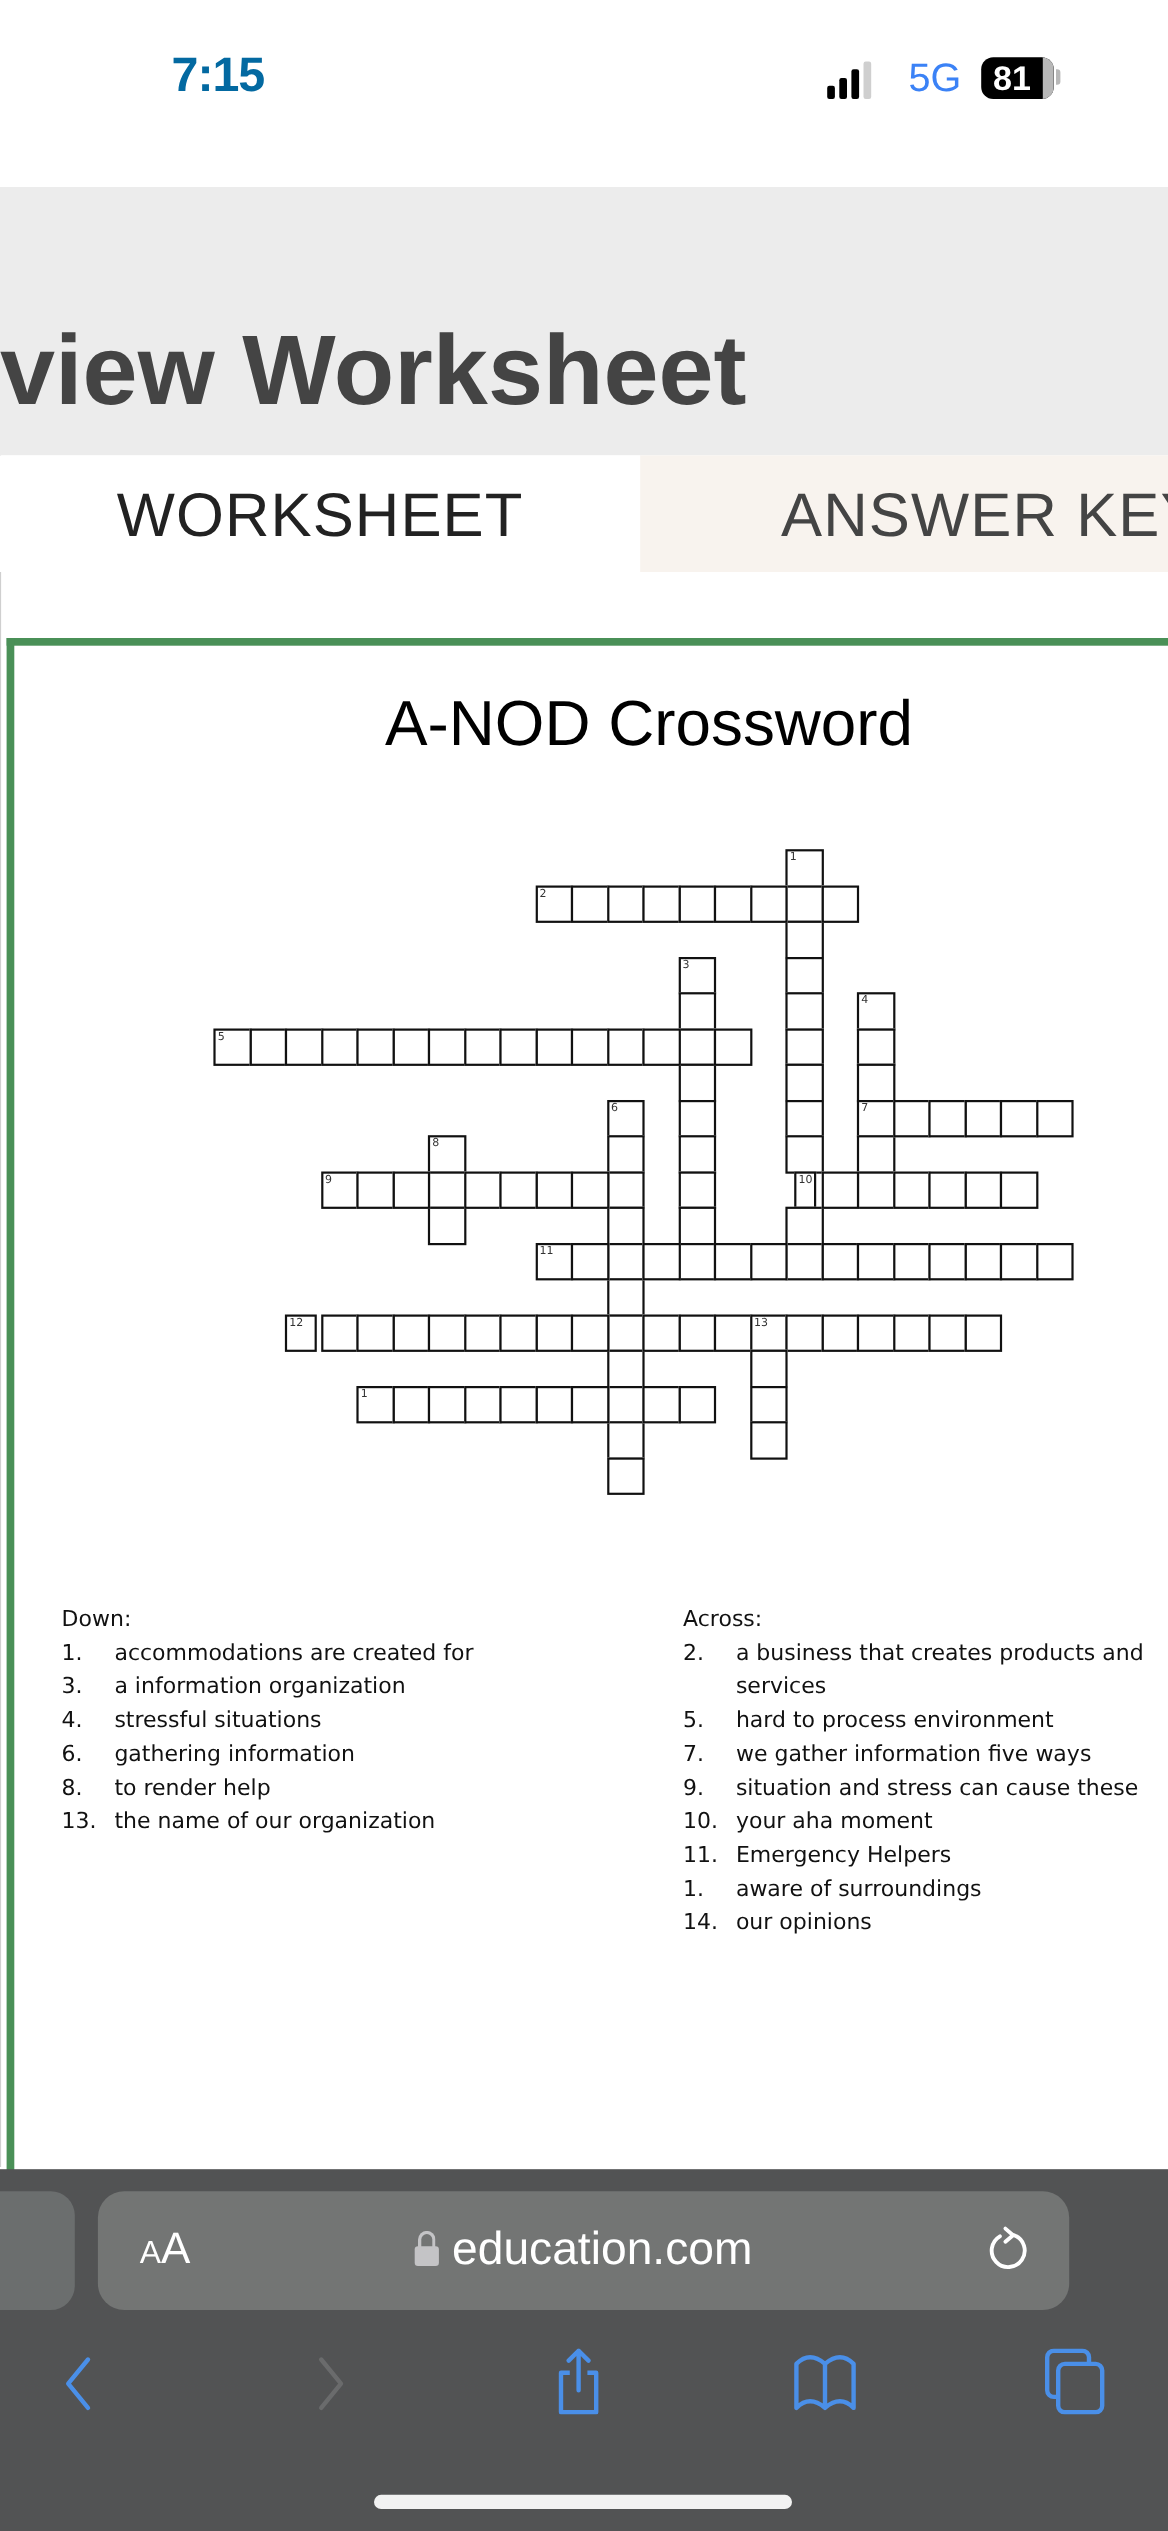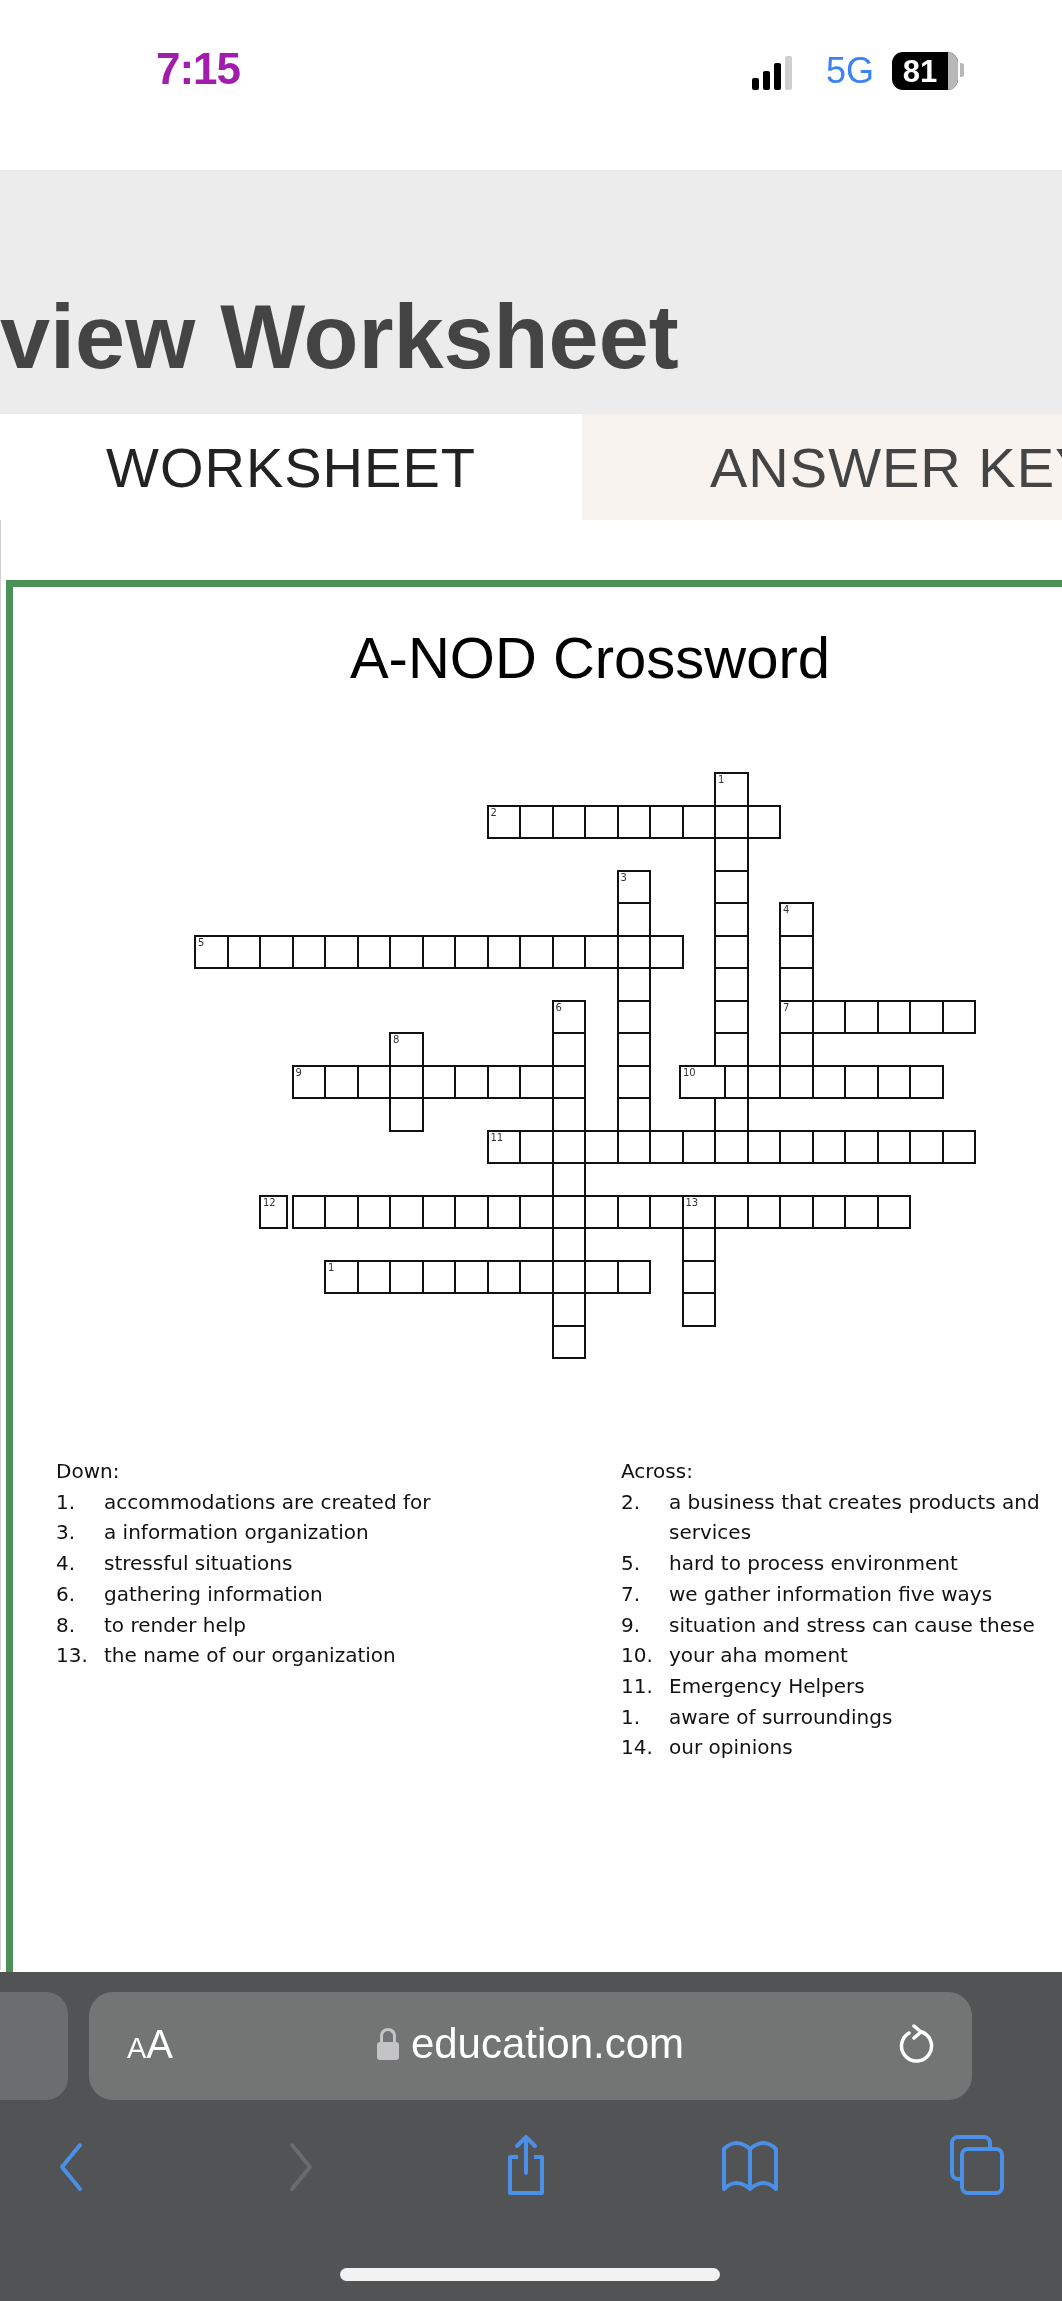--- a/index.html
+++ b/index.html
@@ -3,21 +3,21 @@
 <meta charset="utf-8">
 <style>
   html, body { margin:0; padding:0; }
   body {
     width:1062px; height:2301px; position:relative; overflow:hidden;
     background:#ffffff; font-family:"Liberation Sans", sans-serif;
   }
   .left-edge { position:absolute; left:0; top:0; width:1px; height:1970px; background:#cfcfcf; }
   
   .status-bar { position:absolute; left:0; top:0; width:1062px; height:170px; background:#fff; }
-  .status-time { position:absolute; left:156px; top:44px; font-size:44px; font-weight:bold; color:#a21caf; letter-spacing:-1px; }
+  .status-time { position:absolute; left:156px; top:44px; font-size:44px; font-weight:bold; color:#0369a1; letter-spacing:-1px; }
   .signal { position:absolute; left:752px; top:56px; width:40px; height:34px; }
   .signal span { position:absolute; bottom:0; width:7px; border-radius:2px; background:#000; }
   .net { position:absolute; left:826px; top:50px; font-size:36px; color:#3b82f6; }
   .battery { position:absolute; left:892px; top:52px; width:66px; height:38px; border-radius:11px; background:#000; overflow:hidden; }
   .battery .empty { position:absolute; right:0; top:0; width:10px; height:100%; background:#b8b8b8; }
   .battery .pct { position:absolute; left:0; top:2px; width:56px; text-align:center; color:#fff; font-weight:bold; font-size:31px; }
   .battery-nub { position:absolute; left:960px; top:63px; width:4px; height:14px; border-radius:0 3px 3px 0; background:#b8b8b8; }
 
   
   .page-header { position:absolute; left:0; top:170px; width:1062px; height:244px; background:#ececec; }
@@ -92,21 +92,21 @@
       <span class="num">1</span>
     </div>
     <div class="cell" style="left: 714px; top: 804.5px; width: 34.5px; height: 34.5px;"></div>
     <div class="cell" style="left: 714px; top: 837px; width: 34.5px; height: 34.5px;"></div>
     <div class="cell" style="left: 714px; top: 869.5px; width: 34.5px; height: 34.5px;"></div>
     <div class="cell" style="left: 714px; top: 902px; width: 34.5px; height: 34.5px;"></div>
     <div class="cell" style="left: 714px; top: 934.5px; width: 34.5px; height: 34.5px;"></div>
     <div class="cell" style="left: 714px; top: 967px; width: 34.5px; height: 34.5px;"></div>
     <div class="cell" style="left: 714px; top: 999.5px; width: 34.5px; height: 34.5px;"></div>
     <div class="cell" style="left: 714px; top: 1032px; width: 34.5px; height: 34.5px;"></div>
-    <div class="cell" style="left: 679px; top: 1064.5px; width: 47px; height: 34.5px;">
+    <div class="cell" style="left: 722px; top: 1064.5px; width: 20px; height: 34.5px;">
       <span class="num">10</span>
     </div>
     <div class="cell" style="left: 714px; top: 1097px; width: 34.5px; height: 34.5px;"></div>
     <div class="cell" style="left: 714px; top: 1129.5px; width: 34.5px; height: 34.5px;"></div>
     <div class="cell" style="left: 486.5px; top: 804.5px; width: 34.5px; height: 34.5px;">
       <span class="num">2</span>
     </div>
     <div class="cell" style="left: 519px; top: 804.5px; width: 34.5px; height: 34.5px;"></div>
     <div class="cell" style="left: 551.5px; top: 804.5px; width: 34.5px; height: 34.5px;"></div>
     <div class="cell" style="left: 584px; top: 804.5px; width: 34.5px; height: 34.5px;"></div>

